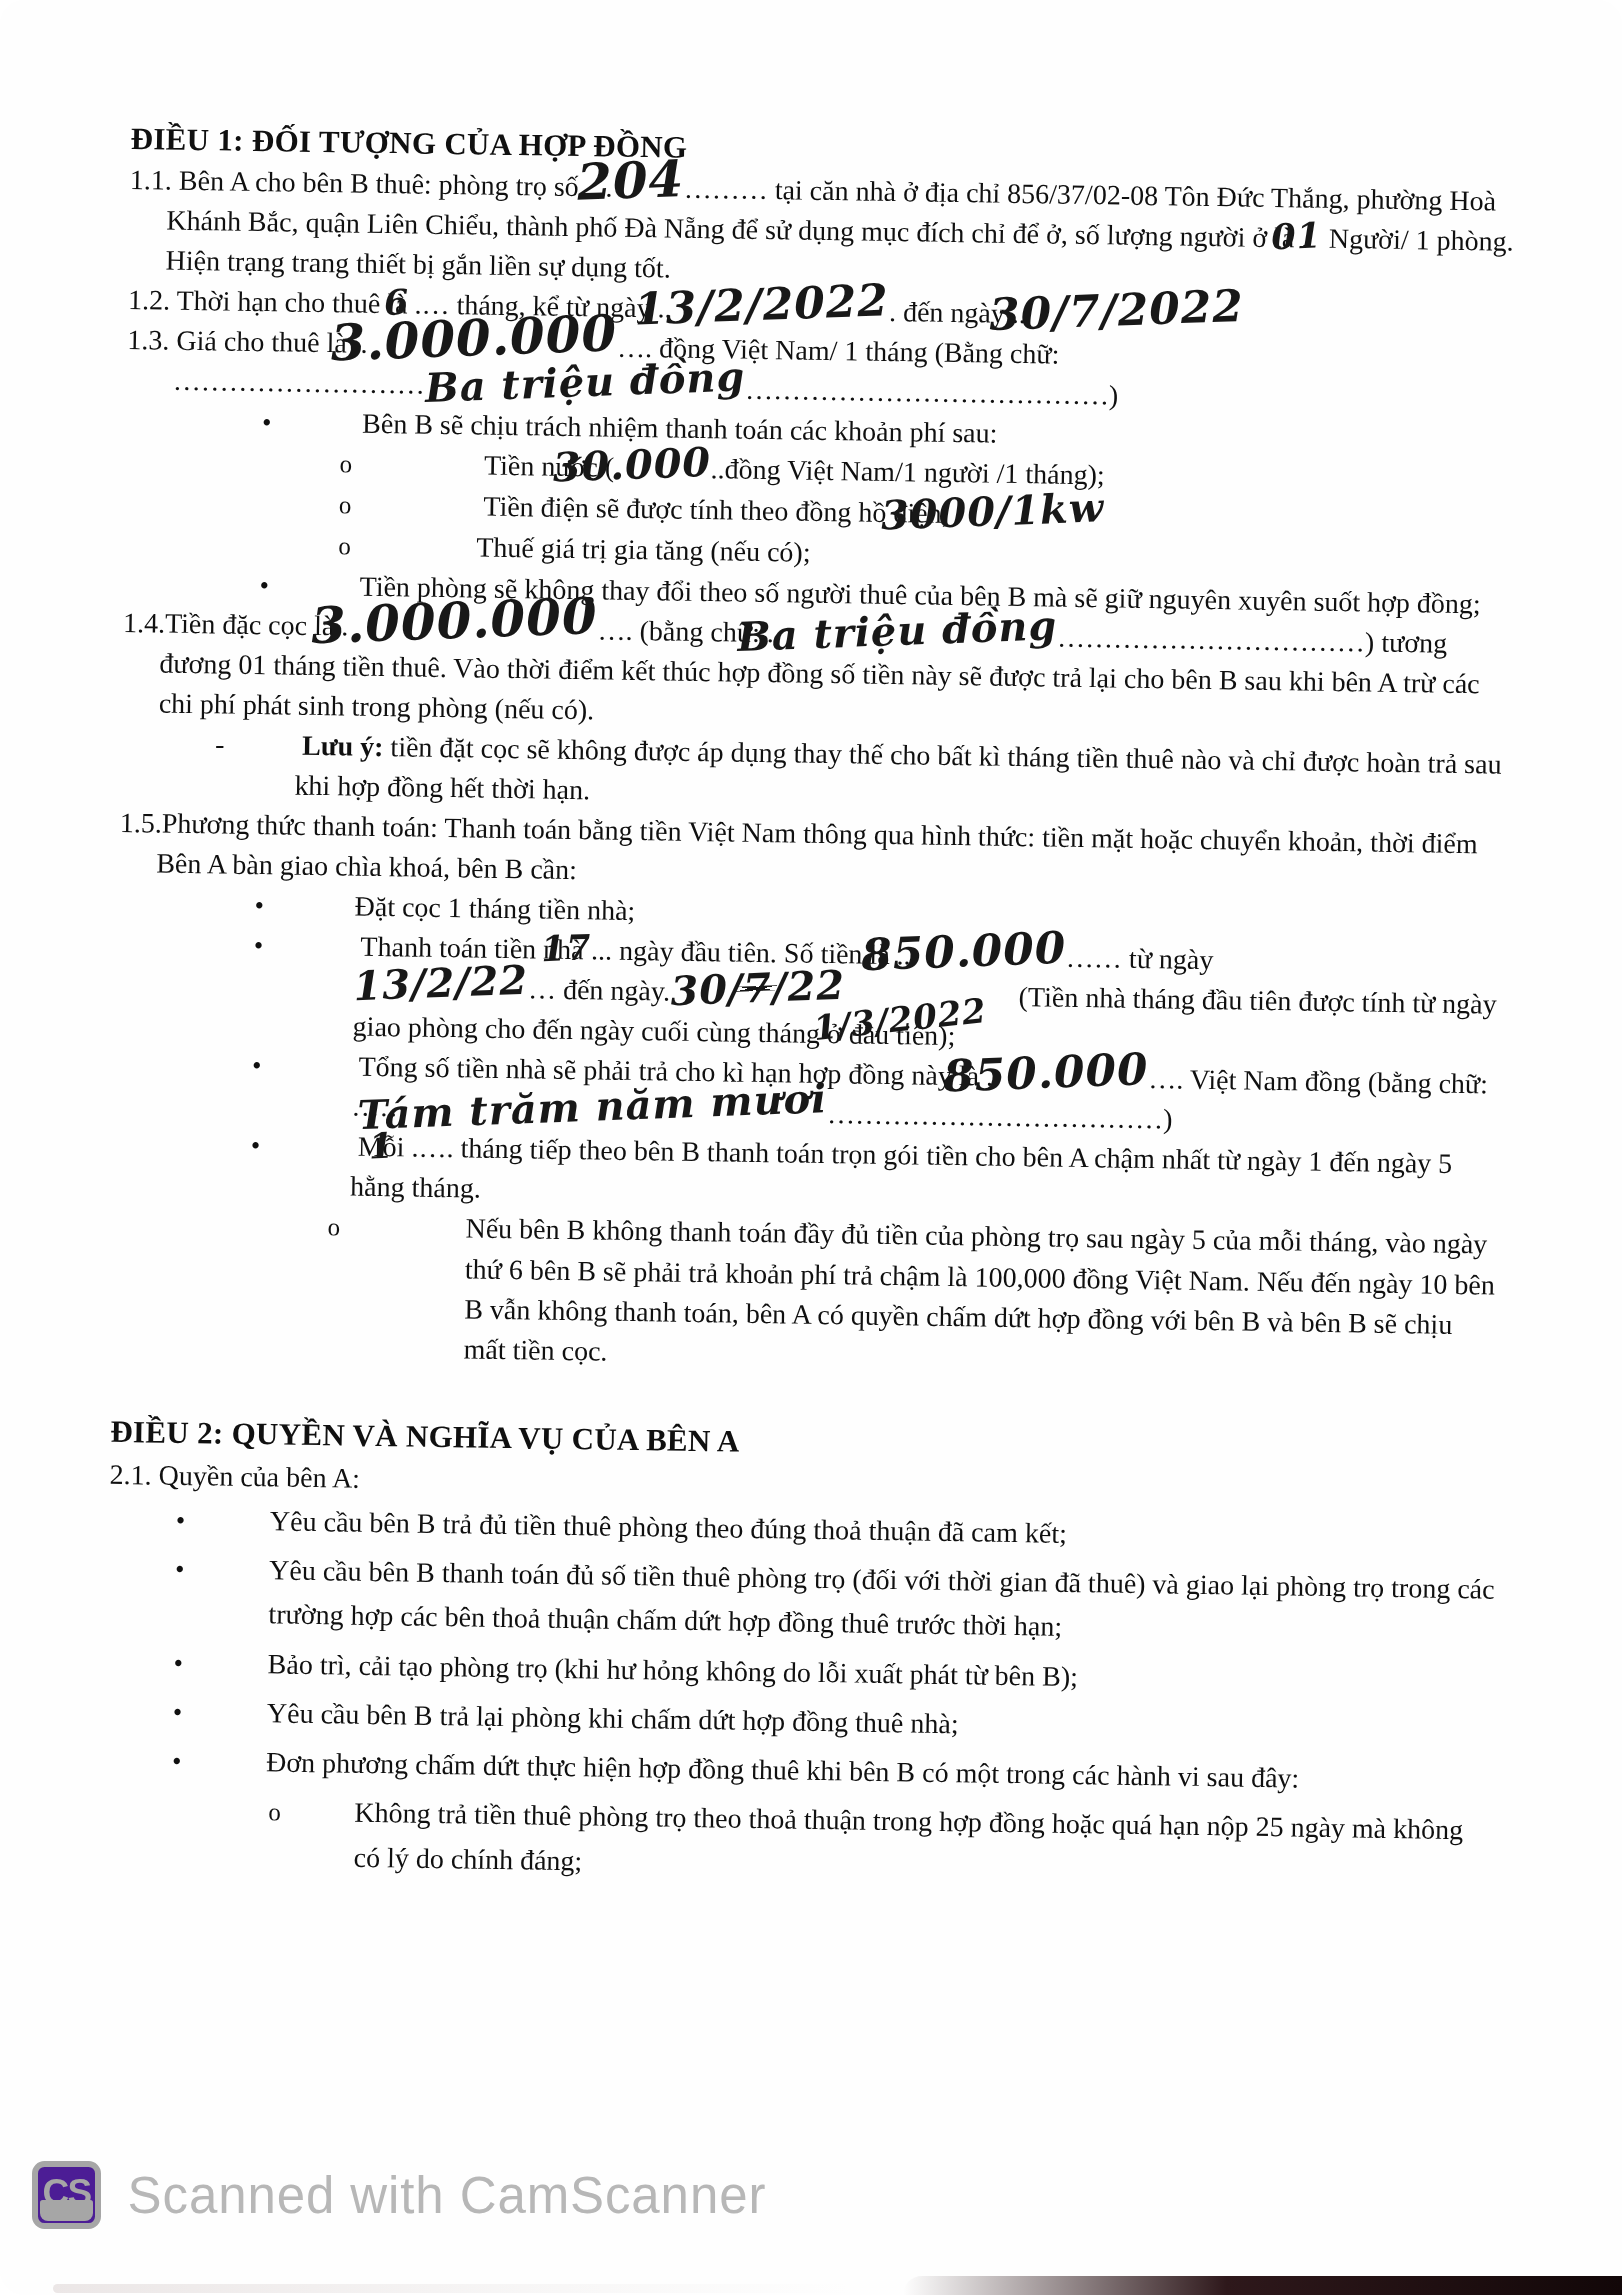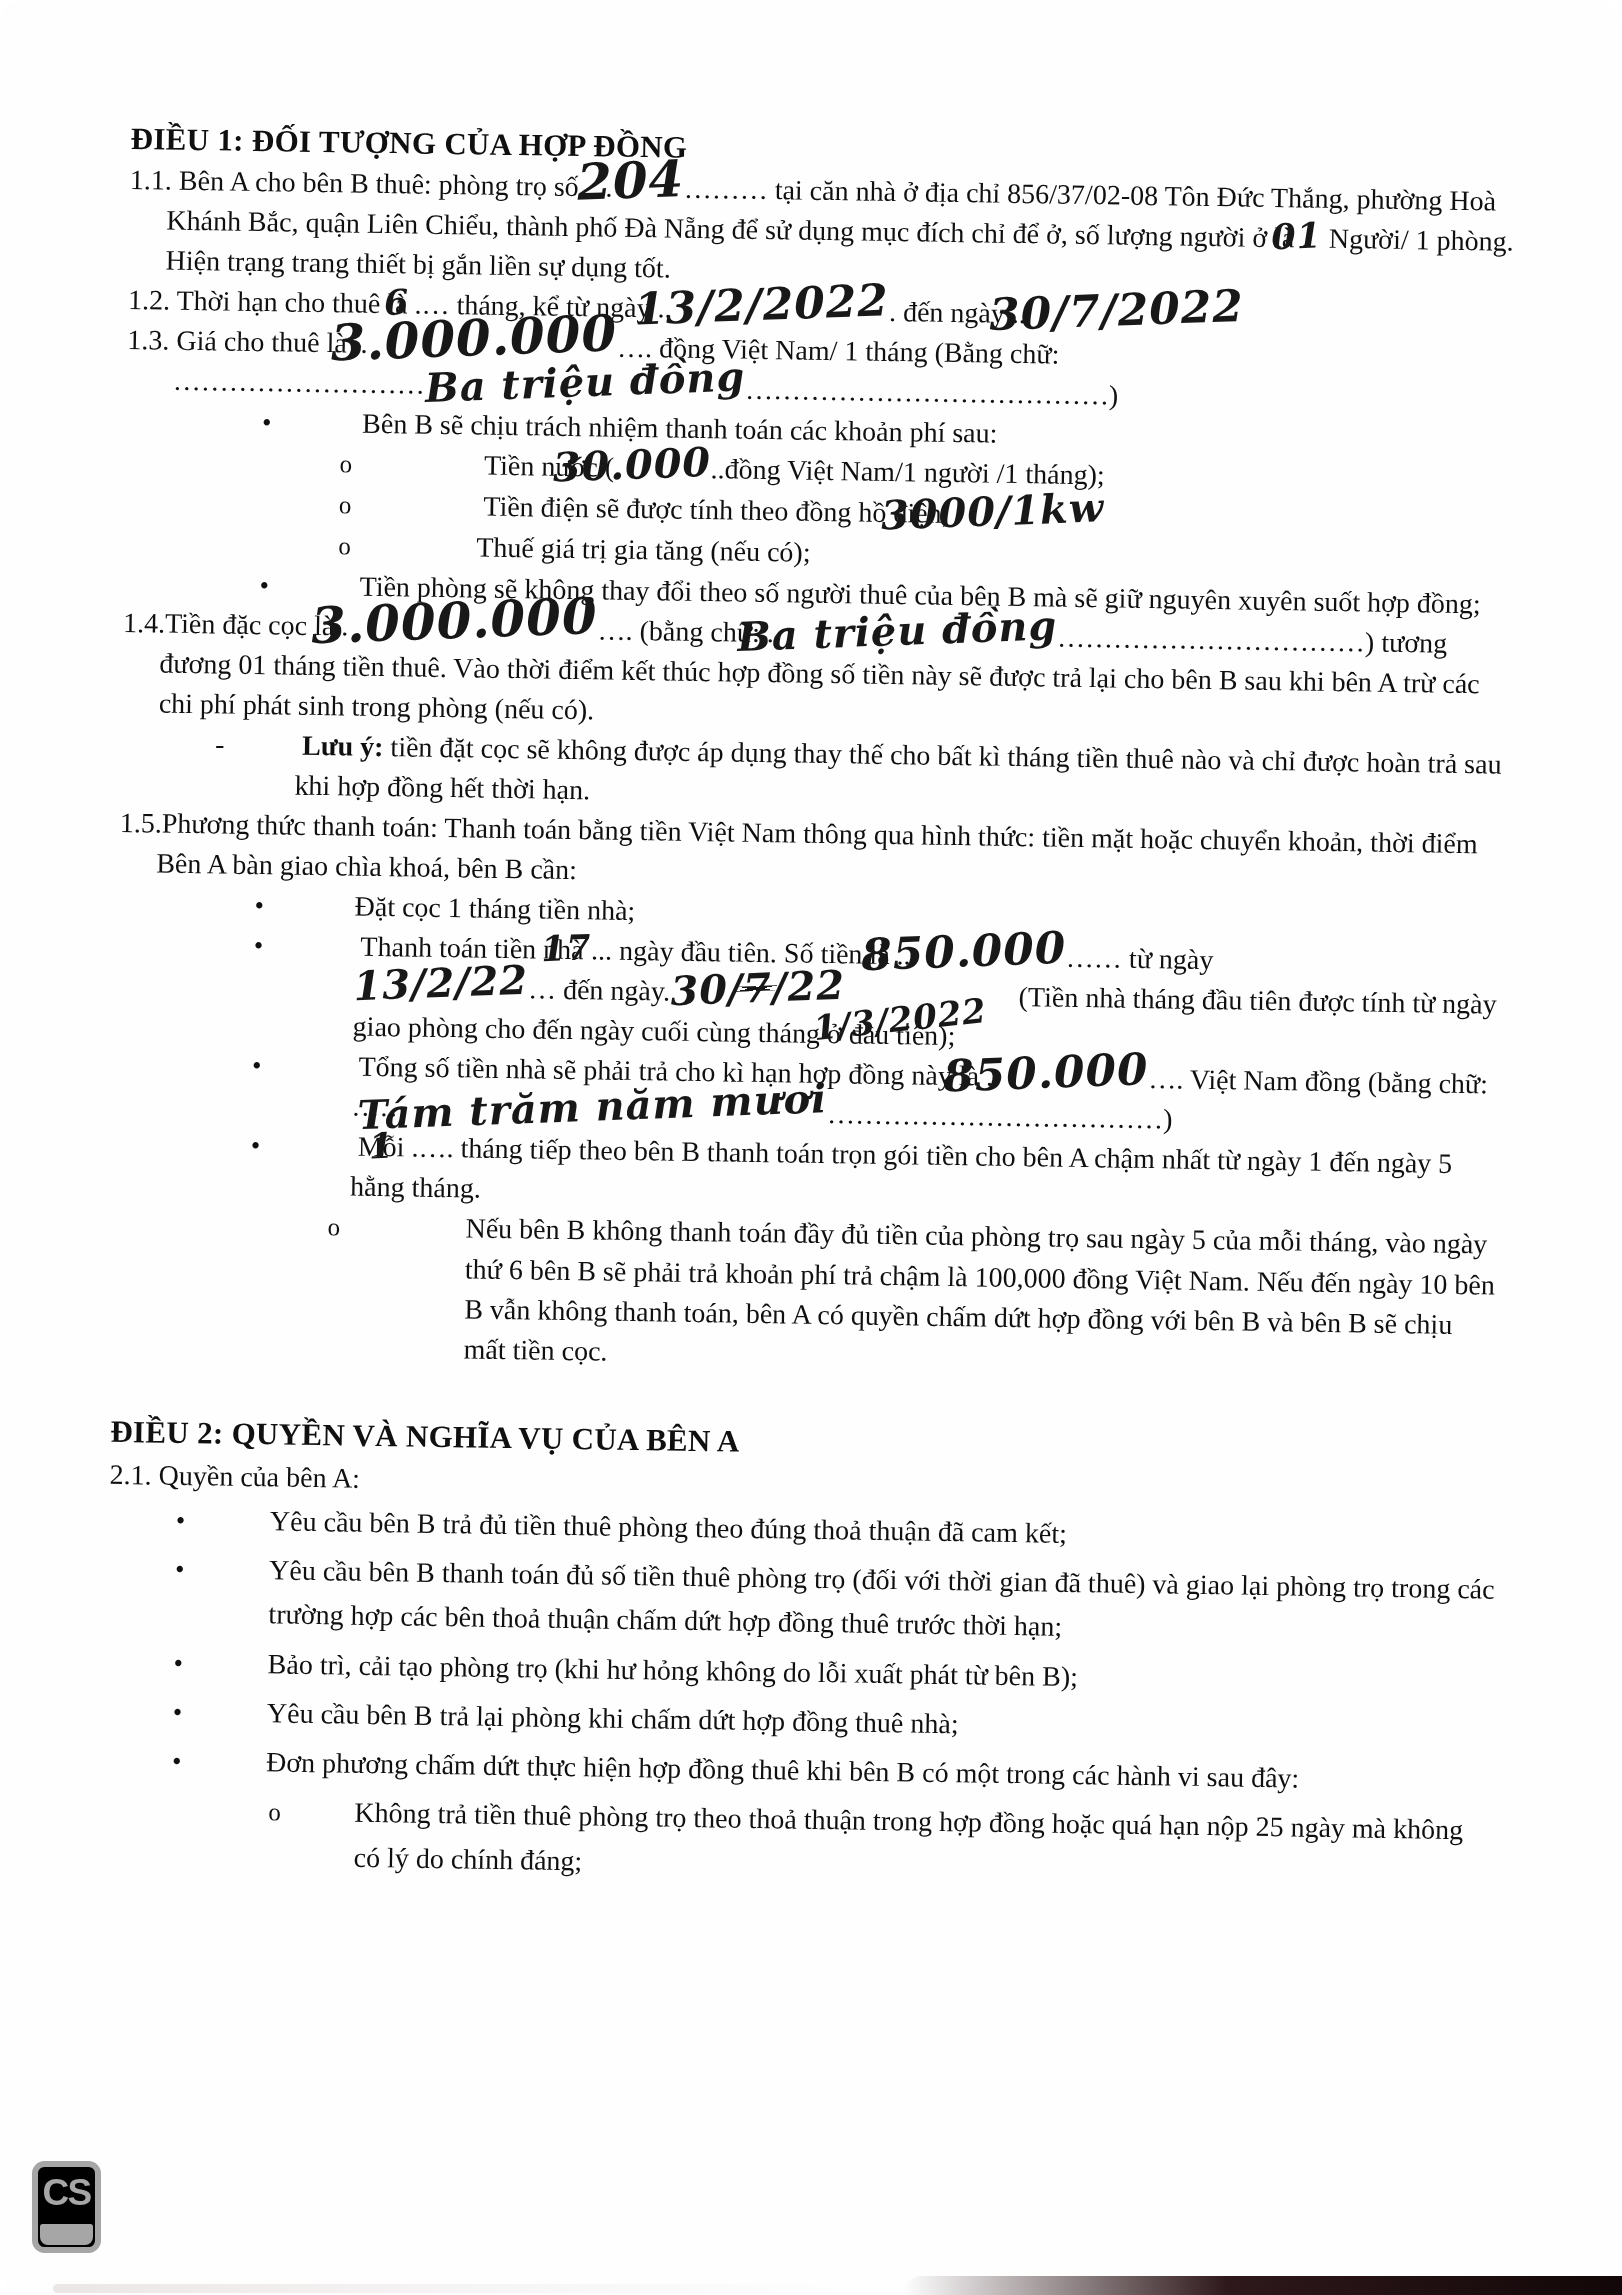--- a/index.html
+++ b/index.html
@@ -49,22 +49,22 @@
       linear-gradient(170deg, transparent 45%, #151515 45%, #151515 53%, transparent 53%),
       linear-gradient(14deg, transparent 45%, #151515 45%, #151515 53%, transparent 53%);
   }
   .hw-below{transform:rotate(-7deg) translate(-34px,23px);font-size:34px;}
   
   .footer{
     position:absolute;left:32px;top:2161px;display:flex;align-items:center;gap:26.6px;
     font-family:"Liberation Sans", sans-serif;
   }
   .cs-logo{
-    width:69px;height:92px;border:6.2px solid #a6a6a6;border-radius:12.4px;
-    position:relative;box-sizing:border-box;background:#000000;
+    width:69px;height:68px;border:6.2px solid #a6a6a6;border-radius:12.4px;
+    position:relative;box-sizing:border-box;background:#4c1d95;
   }
   .cs-txt{
     position:absolute;top:5.3px;left:0;right:0;text-align:center;
     font-size:37px;font-weight:bold;color:#a6a6a6;letter-spacing:-1.8px;
   }
   .cs-bar{
     position:absolute;left:1.8px;right:1.8px;bottom:1.8px;height:21px;
     background:#a6a6a6;border-radius:2.7px 2.7px 8px 8px;
   }
   .footer-text{font-size:51px;color:#b7b7b7;font-weight:400;letter-spacing:0.9px;}
@@ -151,18 +151,19 @@
       <p class="li2b">Không trả tiền thuê phòng trọ theo thoả thuận trong hợp đồng hoặc quá hạn nộp 25 ngày mà không có lý do chính đáng;</p>
     </div>
 
   </div>
 
   <div class="footer">
     <div class="cs-logo">
       <span class="cs-txt">CS</span>
       <span class="cs-bar"></span>
     </div>
+    <div class="footer-text">Scanned with CamScanner</div>
   </div>
 
   <div class="smudge"></div>
   <div class="table-edge"></div>
 </div>
 
 
 </body></html>

